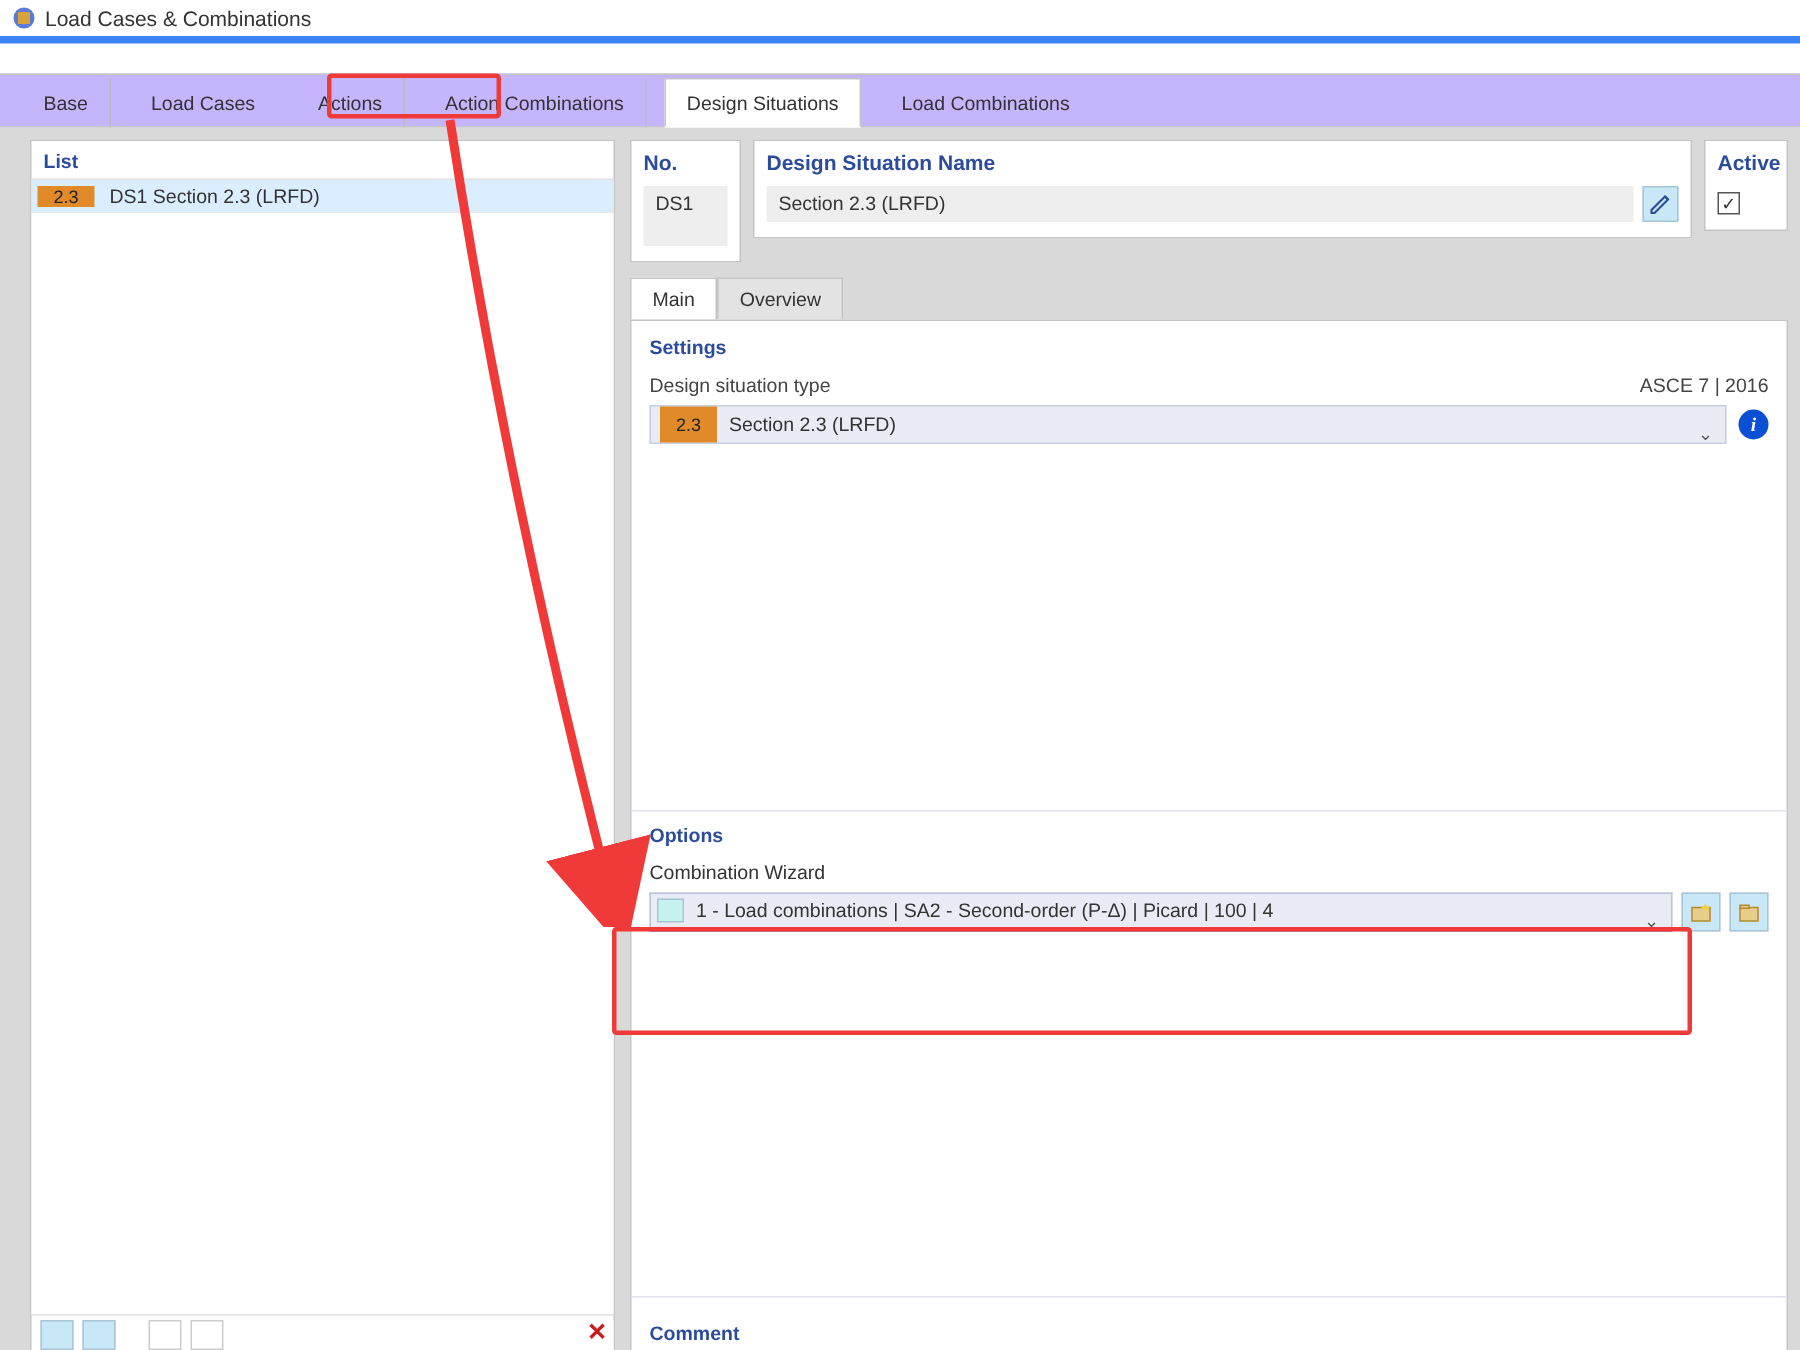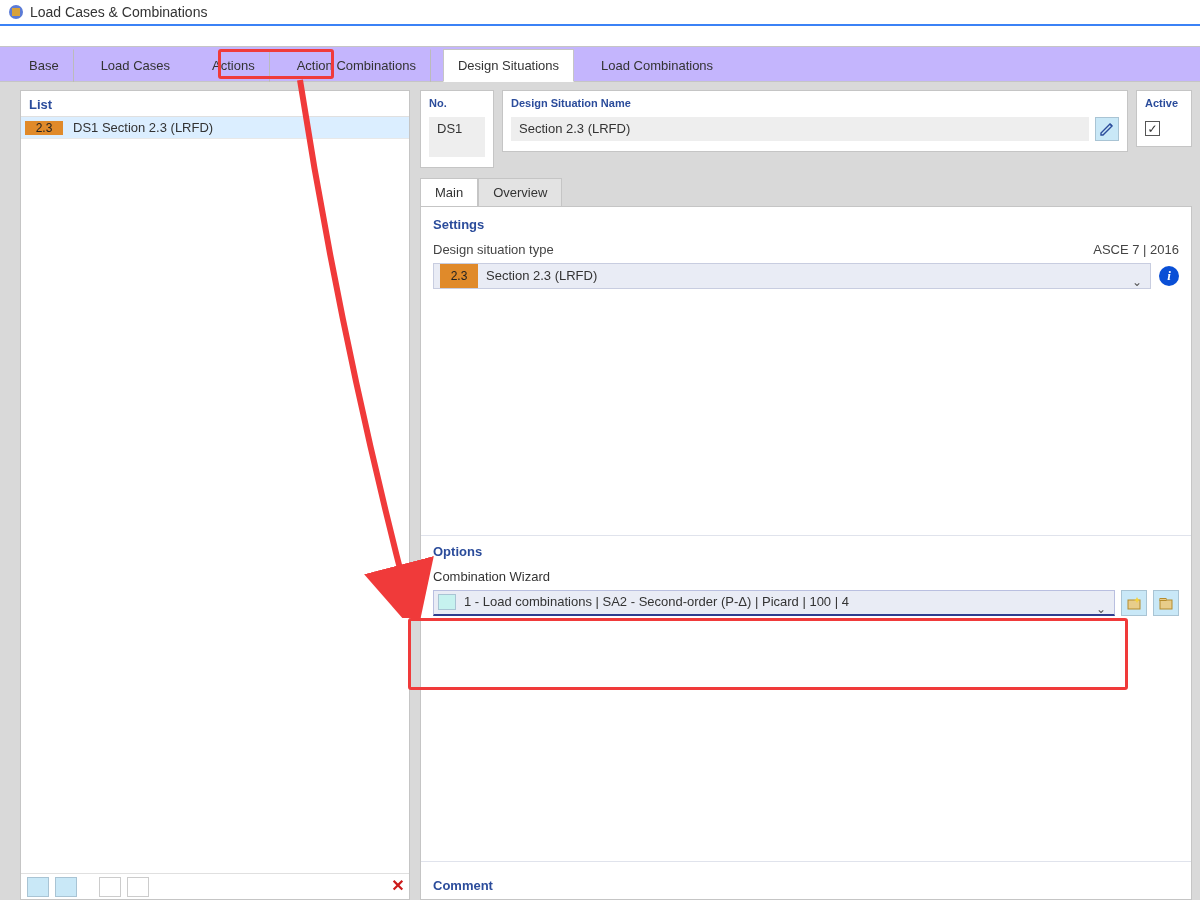--- a/index.html
+++ b/index.html
@@ -7,21 +7,21 @@
     margin: 0; padding: 0;
     font-family: "Segoe UI", Tahoma, Arial, sans-serif;
     font-size: 13px;
     color: #333;
     background: #fff;
     width: 1200px; height: 900px; overflow: hidden;
   }
   .window-titlebar {
     display: flex; align-items: center;
     padding: 4px 8px;
-    border-bottom: 2px solid #3b82f6;
+    border-bottom: 5px solid #3b82f6;
     background: #fff;
   }
   .window-titlebar .icon { width: 16px; height:16px; margin-right:6px; }
   .window-title { font-size:14px; }
   .tabstrip {
     background: #c4b5fd;
     border-top: 1px solid #c5c5c5;
     display: flex;
     padding: 2px 14px 0 14px;
     margin-top: 20px;
@@ -107,21 +107,21 @@
   }
   .header-row {
     display:flex; gap:8px; align-items:flex-start;
   }
   .no-box {
     width:74px;
     background:#fff;
     border:1px solid #c5c5c5;
     padding:6px 8px 10px 8px;
   }
-  .box-label { font-weight:bold; color:#2b4c9b; font-size:11px; margin-bottom:8px; }
+  .box-label { font-weight:bold; color:#2b4c9b; font-size:14px; margin-bottom:8px; }
   .no-field {
     background:#eee; height:40px; line-height:24px; padding:0 8px;
   }
   .name-box {
     flex:1;
     background:#fff;
     border:1px solid #c5c5c5;
     padding:6px 8px 10px 8px;
     position:relative;
   }

